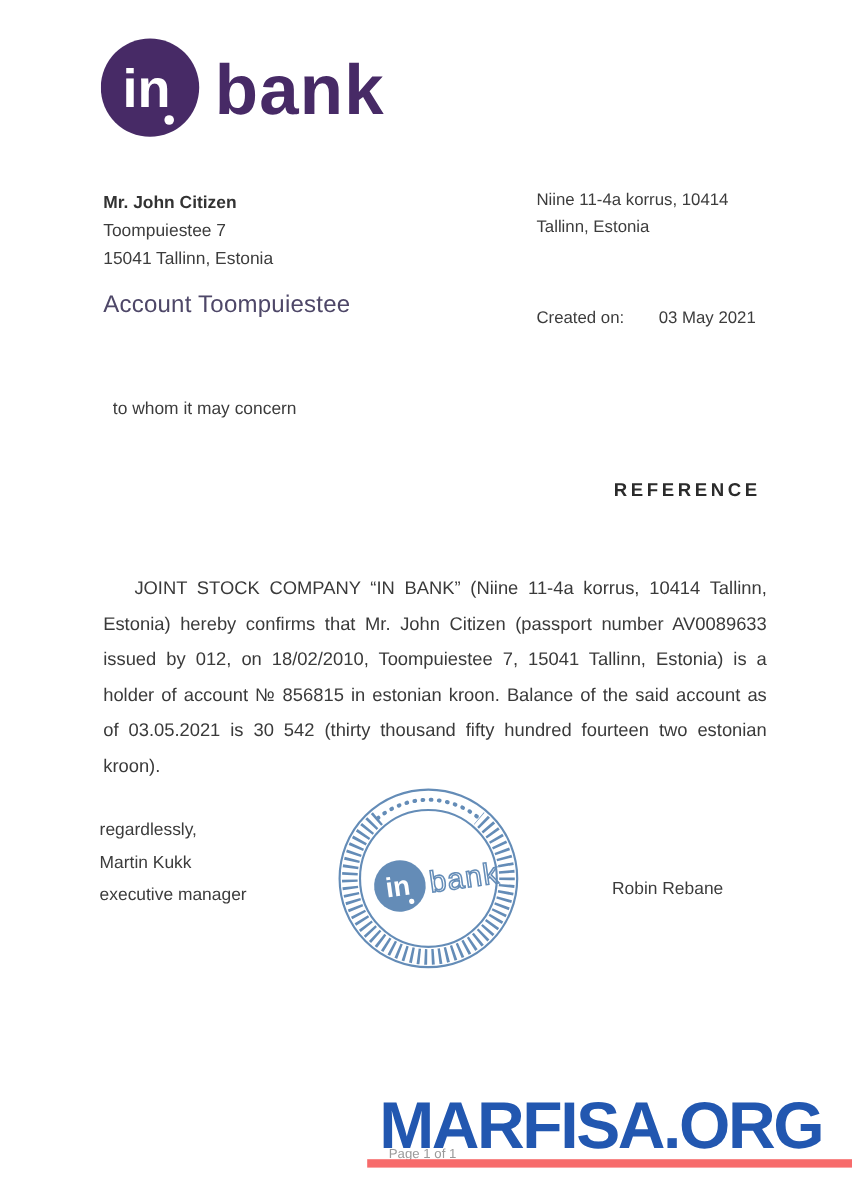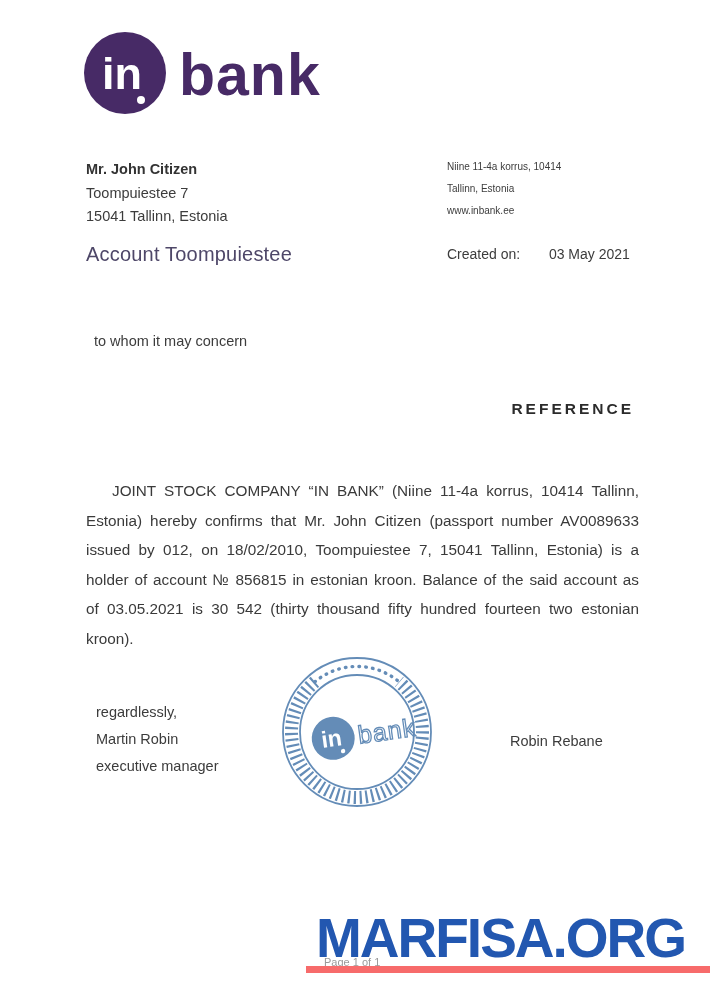--- a/index.html
+++ b/index.html
@@ -10,38 +10,38 @@
   .abs{position:absolute;}
 
   
   .recipient{left:86px;top:158px;font-size:14.5px;line-height:23.5px;color:#3c3c3c;}
   .recipient .name{font-weight:bold;color:#333;}
 
   
   .doc-title{left:86px;top:243px;font-size:20px;color:#4e4768;letter-spacing:.2px;}
 
   
-  .bank-info{left:447px;top:156px;font-size:10px;line-height:21.8px;color:#3c3c3c;}
+  .bank-info{left:447px;top:156px;font-size:14px;line-height:21.8px;color:#3c3c3c;}
 
   
-  .created{left:447px;top:246px;font-size:14px;color:#3c3c3c;}
+  .created{left:447px;top:256px;font-size:14px;color:#3c3c3c;}
   .created .lbl{display:inline-block;width:98px;}
 
   .salutation{left:94px;top:333px;font-size:14.5px;color:#3c3c3c;}
 
   .ref-wrap{left:86px;top:400px;width:548px;text-align:right;color:#2f2f2f;}
   .ref-heading{font-size:15.5px;font-weight:bold;letter-spacing:3px;color:#2b2b2b;}
   .ref-line{margin-top:19px;font-size:14.5px;color:#363636;}
 
   .body-par{
     left:86px;top:476px;width:553px;font-size:15.3px;line-height:29.6px;
     text-align:justify;text-indent:26px;color:#3a3a3a;word-spacing:1px;
   }
 
-  .signature{left:96px;top:679px;font-size:14.5px;line-height:26.8px;color:#3c3c3c;margin-top:20px;}
+  .signature{left:83px;top:679px;font-size:14.5px;line-height:26.8px;color:#3c3c3c;}
   .second-sign{left:510px;top:733px;font-size:14.5px;color:#3c3c3c;}
 
   .stamp{left:279px;top:654px;opacity:.88;}
 
   .watermark{
     left:316px;top:911px;font-size:55px;font-weight:bold;letter-spacing:-2px;
     color:#2257b0;line-height:1;z-index:3;
   }
   .page-label{left:324px;top:956px;font-size:11px;color:#9a9a9a;z-index:1;}
   .footer-bar{left:306px;top:966px;width:404px;height:7px;background:#f76b6b;z-index:2;}
@@ -62,39 +62,38 @@
     <div class="name">Mr. John Citizen</div>
     <div>Toompuiestee 7</div>
     <div>15041 Tallinn, Estonia</div>
   </div>
 
   <div class="abs doc-title">Account Toompuiestee</div>
 
   <div class="abs bank-info">
     <div>Niine 11-4a korrus, 10414</div>
     <div>Tallinn, Estonia</div>
-    <div>www.inbank.ee</div>
   </div>
 
   <div class="abs created">
     <span class="lbl">Created on:</span>
     <span>03 May 2021</span>
   </div>
 
   <div class="abs salutation">to whom it may concern</div>
 
   <div class="abs ref-wrap">
     <div class="ref-heading">REFERENCE</div>
   </div>
 
   <div class="abs body-par">JOINT STOCK COMPANY “IN BANK” (Niine 11-4a korrus, 10414 Tallinn, Estonia) hereby confirms that Mr. John Citizen (passport number AV0089633 issued by 012, on 18/02/2010, Toompuiestee 7, 15041 Tallinn, Estonia) is a holder of account № 856815 in estonian kroon. Balance of the said account as of 03.05.2021 is 30 542 (thirty thousand fifty hundred fourteen two estonian kroon).</div>
 
   <div class="abs signature">
     <div>regardlessly,</div>
-    <div>Martin Robin</div>
+    <div>Martin Kukk</div>
     <div>executive manager</div>
   </div>
 
   <div class="abs second-sign">Robin Rebane</div>
 
   <svg class="abs stamp" width="156" height="156" viewBox="0 0 156 156">
 
     <circle cx="78" cy="78" r="74" fill="none" stroke="#4f7dae" stroke-width="1.8"></circle>
 
     <path d="M 35.9 27.8 A 65.5 65.5 0 1 0 120.1 27.8" fill="none" stroke="#4f7dae" stroke-width="13" stroke-dasharray="2.2 3.6"></path>

